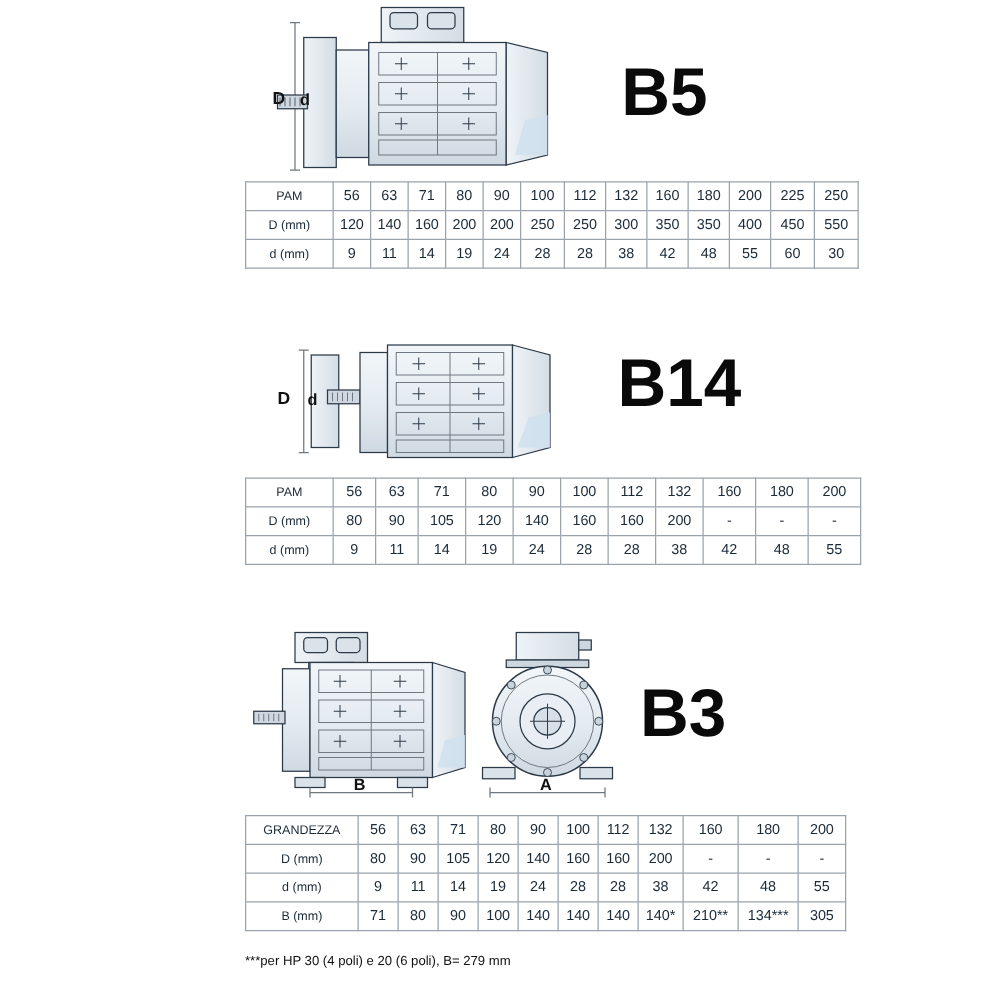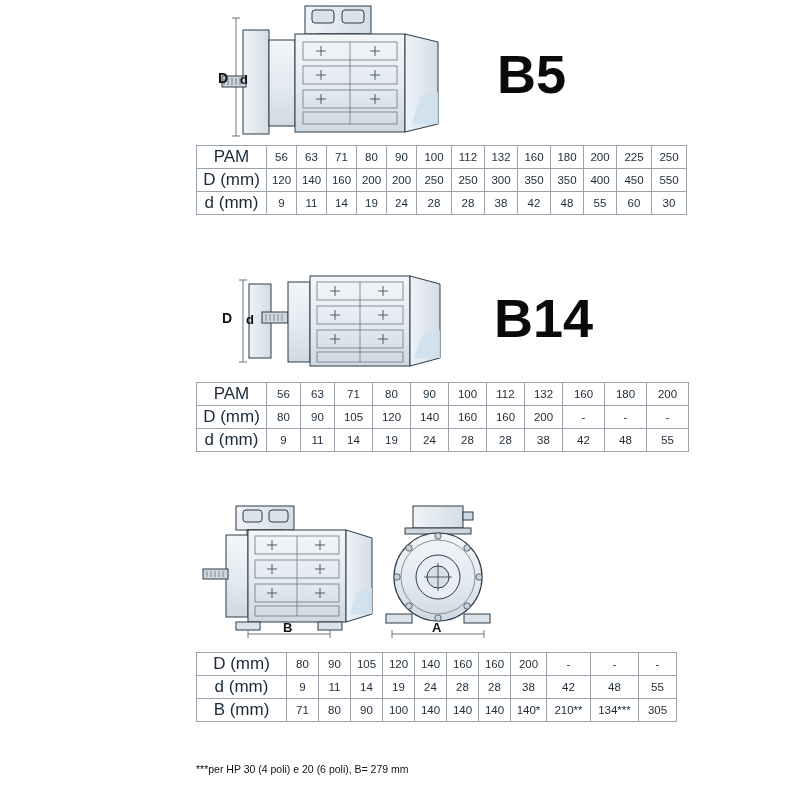--- a/index.html
+++ b/index.html
@@ -34,21 +34,21 @@
   table td{
     border:1px solid #9aa3ad;
     text-align:center;
     font-size:11.5px;
     color:#1b2a38;
     height:22px;
     padding:0 2px;
     white-space:nowrap;
   }
   td.rowhead{
-    font-size:17px;
+    font-size:10px;
     color:#1b2a38;
   }
   .t-wrap{position:absolute;}
 
   .notes{
     position:absolute;
     font-size:10.5px;
     color:#111;
     line-height:1.35;
   }
@@ -232,21 +232,21 @@
         <line x1="378" y1="53" x2="388" y2="53"></line>
           <line x1="383" y1="48" x2="383" y2="58"></line>
         <line x1="330" y1="77" x2="340" y2="77"></line>
           <line x1="335" y1="72" x2="335" y2="82"></line>
         <line x1="378" y1="77" x2="388" y2="77"></line>
           <line x1="383" y1="72" x2="383" y2="82"></line>
       </g>
       <path d="M410 14 L440 22 L440 96 L410 104 Z" fill="url(#shade2)" stroke="#2c3a47"></path>
       <path d="M423 72 L440 68 L440 96 L414 96 Z" fill="#cfe0ee" opacity="0.85"></path>
     </svg>
-    <span class="big-label" style="left:494px;top:29px;">B14</span>
+    <span class="big-label" style="left:494px;top:18px;">B14</span>
     <span style="position:absolute;left:222px;top:48px;font-size:14px;font-weight:bold;">D</span>
     <span style="position:absolute;left:246px;top:50px;font-size:13px;font-weight:bold;">d</span>
   </div>
 
   <div class="t-wrap" style="left:196px;top:120px;">
     <table>
       <colgroup>
         <col style="width:70px">
           <col style="width:34px">
           <col style="width:34px">
@@ -376,20 +376,21 @@
           <circle cx="409" cy="114" r="3.2"></circle>
         <circle cx="397" cy="85" r="3.2"></circle>
           <circle cx="409" cy="56" r="3.2"></circle>
       </g>
       <rect x="386" y="122" width="26" height="9" fill="#dbe3ea" stroke="#2c3a47"></rect>
       <rect x="464" y="122" width="26" height="9" fill="#dbe3ea" stroke="#2c3a47"></rect>
       <line x1="392" y1="142" x2="484" y2="142" stroke="#6f7780"></line>
       <line x1="392" y1="138" x2="392" y2="146" stroke="#6f7780"></line>
       <line x1="484" y1="138" x2="484" y2="146" stroke="#6f7780"></line>
     </svg>
+    <span class="big-label" style="left:512px;top:52px;">B3</span>
     <span style="position:absolute;left:283px;top:128px;font-size:13px;font-weight:bold;">B</span>
     <span style="position:absolute;left:432px;top:128px;font-size:13px;font-weight:bold;">A</span>
   </div>
 
   <div class="t-wrap" style="left:196px;top:160px;">
     <table>
       <colgroup>
         <col style="width:90px">
           <col style="width:32px">
           <col style="width:32px">
@@ -397,20 +398,34 @@
         <col style="width:32px">
           <col style="width:32px">
           <col style="width:32px">
           <col style="width:32px">
         <col style="width:36px">
           <col style="width:44px">
           <col style="width:48px">
           <col style="width:38px">
       </colgroup>
       <tbody>
+          <tr>
+        <td class="rowhead">GRANDEZZA</td>
+        <td>56</td>
+        <td>63</td>
+        <td>71</td>
+        <td>80</td>
+        <td>90</td>
+        <td>100</td>
+        <td>112</td>
+        <td>132</td>
+        <td>160</td>
+        <td>180</td>
+        <td>200</td>
+      </tr>
       <tr>
         <td class="rowhead">D (mm)</td>
         <td>80</td>
         <td>90</td>
         <td>105</td>
         <td>120</td>
         <td>140</td>
         <td>160</td>
         <td>160</td>
         <td>200</td>

